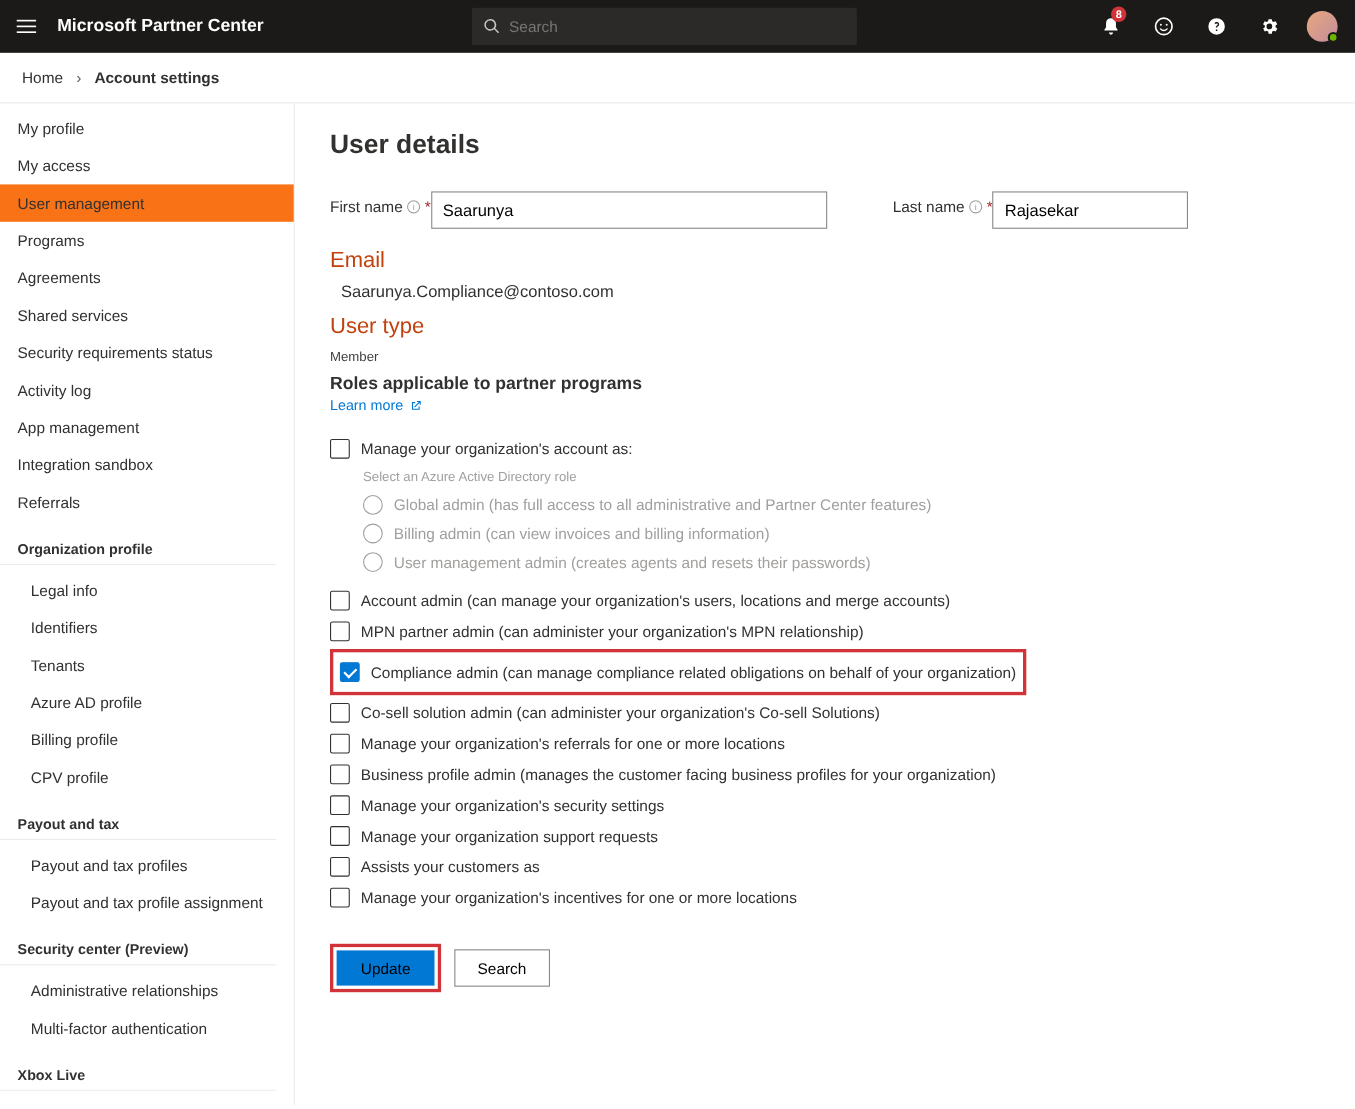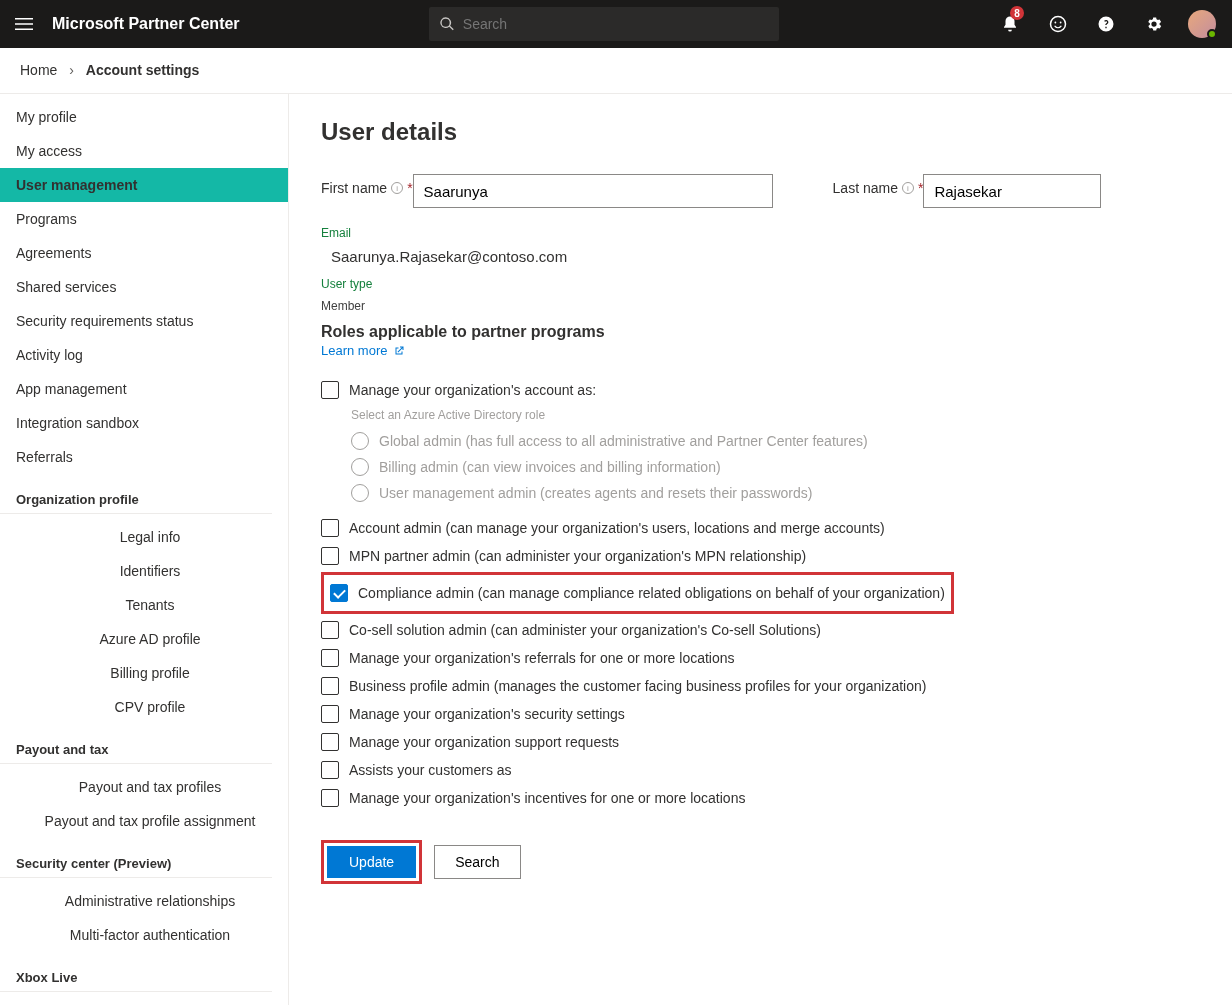--- a/index.html
+++ b/index.html
@@ -22,38 +22,38 @@
     .presence { position: absolute; bottom: -1px; right: -1px; width: 10px; height: 10px; background: #6bb700; border: 2px solid #1b1a19; border-radius: 50%; }
 
     
     .breadcrumb { padding: 14px 20px; font-size: 14px; border-bottom: 1px solid transparent; }
     .breadcrumb .crumb-link { color: #323130; cursor: pointer; }
     .breadcrumb .sep { margin: 0 8px; color: #605e5c; }
     .breadcrumb .crumb-current { font-weight: 600; }
 
     
     .layout { display: flex; height: calc(100vh - 48px - 48px); overflow: hidden; border-top: 1px solid #edebe9; }
-    .sidebar { width: 289px; border-right: 1px solid #edebe9; overflow-y: auto; padding-top: 6px; padding-bottom: 20px; }
+    .sidebar { width: 268px; border-right: 1px solid #edebe9; overflow-y: auto; padding-top: 6px; padding-bottom: 20px; }
     .side-item { padding: 9px 16px; font-size: 14px; cursor: pointer; color: #323130; }
-    .side-item.active { background: #14b8a6; font-weight: 700; }
+    .side-item.active { background: #f97316; font-weight: 400; }
     .side-group { padding: 14px 16px 6px; font-size: 13px; font-weight: 600; color: #323130; border-bottom: 1px solid #edebe9; margin: 0 16px 6px 0; }
     .side-group-wrap { margin-top: 4px; }
-    .side-sub { padding: 9px 16px 9px 28px; font-size: 14px; cursor: pointer; text-align: center; }
+    .side-sub { padding: 9px 16px 9px 28px; font-size: 14px; cursor: pointer; }
 
     
     .main { flex: 1; padding: 24px 32px 40px; overflow-y: auto; }
     h1.page-title { font-size: 24px; font-weight: 600; margin-bottom: 28px; }
     .field-row { display: flex; gap: 60px; margin-bottom: 18px; }
     .field { display: flex; flex-direction: row; }
     .field-label { font-size: 14px; color: #323130; margin-bottom: 6px; display: flex; align-items: center; gap: 4px; }
     .info-icon { width: 12px; height: 12px; border: 1px solid #a19f9d; border-radius: 50%; display: inline-flex; align-items: center; justify-content: center; font-size: 8px; color: #a19f9d; }
     .req { color: #a4262c; }
     .text-input { border: 1px solid #8a8886; padding: 6px 10px; font-size: 15px; width: 360px; height: 34px; outline: none; }
     .text-input.short { width: 178px; }
-    .static-label { font-size: 12px; color: #15803d; margin-bottom: 8px; margin-top: 12px; }
+    .static-label { font-size: 20px; color: #c2410c; margin-bottom: 8px; margin-top: 12px; }
     .static-val { font-size: 15px; color: #323130; margin-bottom: 10px; padding-left: 10px; }
     .static-val.small { font-size: 12px; color: #404040; padding-left: 0; }
 
     .section-head { font-size: 16px; font-weight: 600; margin-top: 6px; }
     .learn-link { color: #0078d4; font-size: 13px; cursor: pointer; display: inline-flex; align-items: center; gap: 6px; margin-top: 2px; margin-bottom: 18px; }
     .learn-link svg { width: 12px; height: 12px; fill: #0078d4; }
 
     .role-row { display: flex; align-items: center; gap: 10px; padding: 5px 0; }
     .chk { width: 18px; height: 18px; border: 1px solid #323130; border-radius: 2px; flex-shrink: 0; cursor: pointer; display: flex; align-items: center; justify-content: center; }
     .chk.checked { background: #0078d4; border-color: #0078d4; }
@@ -62,21 +62,21 @@
     .highlight-row { border: 3px solid #d13438; padding: 4px 6px; display: inline-flex; }
 
     .radio-sub { margin-left: 30px; margin-top: 4px; }
     .radio-legend { font-size: 12px; color: #a19f9d; margin-bottom: 6px; }
     .radio-row { display: flex; align-items: center; gap: 10px; padding: 4px 0; }
     .radio { width: 18px; height: 18px; border: 1px solid #a19f9d; border-radius: 50%; flex-shrink: 0; }
     .radio-label { font-size: 14px; color: #a19f9d; }
 
     .button-row { margin-top: 28px; display: flex; gap: 12px; align-items: center; }
     .btn-primary-wrap { border: 3px solid #d13438; padding: 3px; display: inline-block; }
-    .btn-primary { background: #0078d4; color: #ffffff; border: none; padding: 8px 22px; font-size: 14px; cursor: pointer; }
+    .btn-primary { background: #0078d4; color: #000000; border: none; padding: 8px 22px; font-size: 14px; cursor: pointer; }
     .btn-secondary { background: #fff; border: 1px solid #8a8886; padding: 8px 20px; font-size: 14px; cursor: pointer; }
   </style>
 </head>
 <body>
 
 <div class="topbar">
   <div class="hamburger">
     <svg viewBox="0 0 24 24">
         <rect y="4" width="24" height="2"></rect>
         <rect y="11" width="24" height="2"></rect>
@@ -188,21 +188,21 @@
         <label class="field-label">
           <span>Last name</span>
           <span class="info-icon">i</span>
           <span class="req">*</span>
         </label>
         <input class="text-input short" value="Rajasekar" style="">
       </div>
     </div>
 
     <div class="static-label">Email</div>
-    <div class="static-val">Saarunya.Rajasekar@contoso.com</div>
+    <div class="static-val">Saarunya.Compliance@contoso.com</div>
 
     <div class="static-label">User type</div>
     <div class="static-val small">Member</div>
 
     <div class="section-head">Roles applicable to partner programs</div>
     <a class="learn-link">
       <span>Learn more</span>
       <svg viewBox="0 0 24 24">
           <path d="M14 3v2h3.6L9 13.6 10.4 15 19 6.4V10h2V3h-7zM5 5h6v2H7v10h10v-4h2v6H5V5z"></path>
         </svg>

